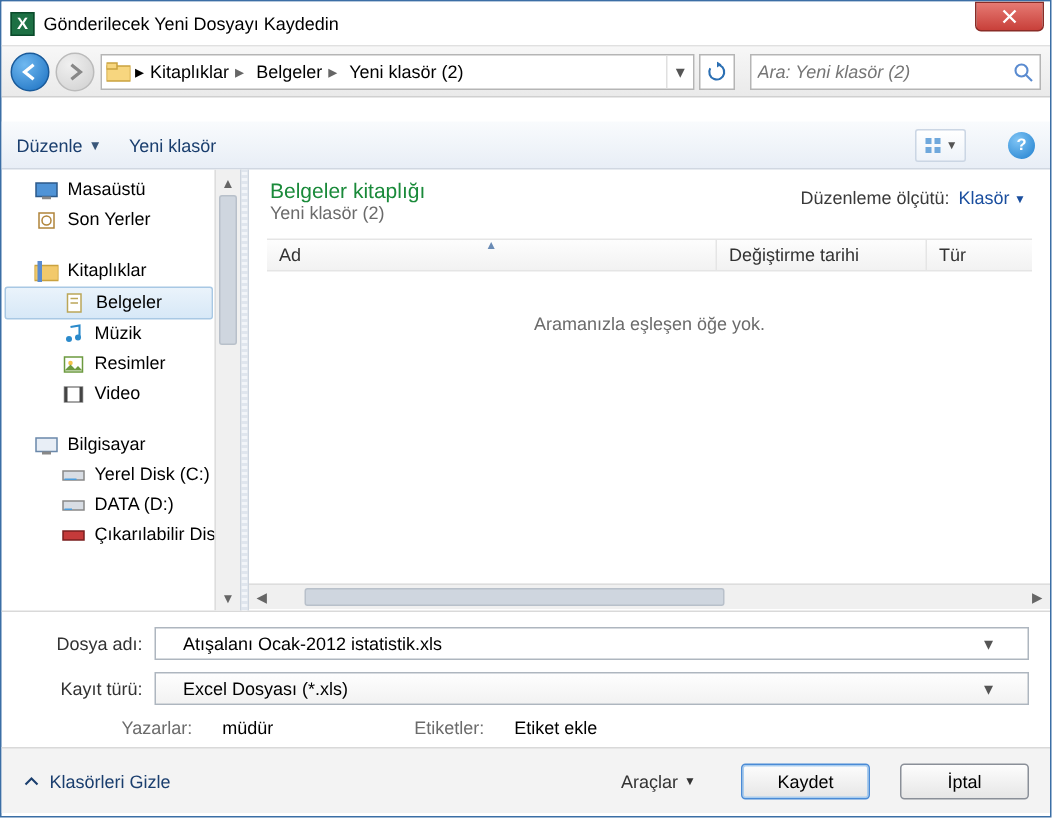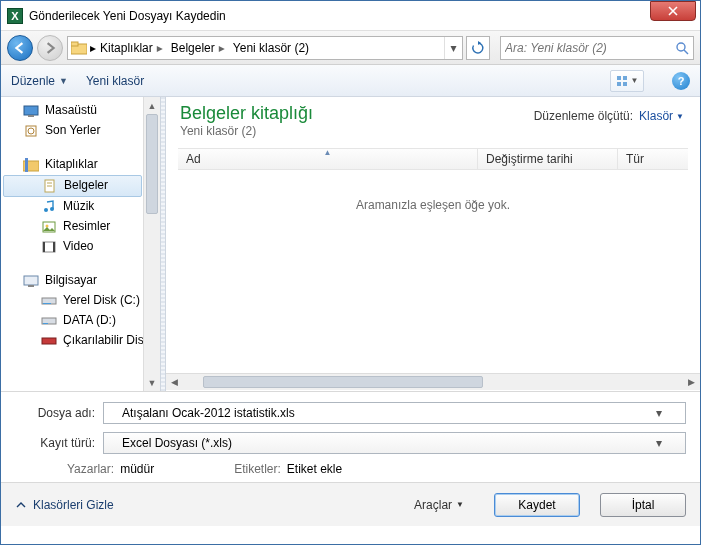--- a/index.html
+++ b/index.html
@@ -20,41 +20,41 @@
   .crumb-icon { width:22px; display:flex; align-items:center; justify-content:center;}
   .crumb { padding:0 4px; display:flex; align-items:center; gap:4px; height:100%; cursor:default;}
   .crumb .chev { color:#666;}
   .crumb-spacer { flex:1;}
   .crumb-end { width:18px; display:flex; align-items:center; justify-content:center; border-left:1px solid #e0e0e0; height:100%; color:#555;}
   .refresh-btn { width:24px; height:24px; border:1px solid #b5b5b5; background:#fff; display:flex; align-items:center; justify-content:center; margin-left:-1px;}
   .search-box { width:194px; height:24px; border:1px solid #b5b5b5; background:#fff; display:flex; align-items:center; padding:0 4px; margin-left:6px;}
   .search-box input { flex:1; border:none; outline:none; font-style:italic; color:#777;}
   .search-box svg { width:14px; height:14px; }
   
-  .toolbar { height:32px; display:flex; align-items:center; padding:0 10px; gap:18px; background:linear-gradient(#f9fbfd,#e8eef6); border-bottom:1px solid #d0d7e1;}
+  .toolbar { height:32px; display:flex; align-items:center; padding:0 10px; gap:18px; background:linear-gradient(#f9fbfd,#e8eef6); border-bottom:1px solid #d0d7e1;margin-top:16px;}
   .tb-item { color:#1a3e6e; display:flex; align-items:center; gap:4px;}
   .tb-item .chev { font-size:9px; color:#3a577a;}
   .tb-spacer { flex:1;}
   .tb-view { width:34px; height:22px; border:1px solid #cbd6e4; background:linear-gradient(#fff,#eef3f9); display:flex; align-items:center; justify-content:center; gap:3px; border-radius:2px;}
   .tb-help { width:18px; height:18px; border-radius:50%; background:radial-gradient(circle at 35% 30%, #7fc4f5, #1f7fce); color:#fff; display:flex; align-items:center; justify-content:center; font-weight:bold; font-size:11px; margin-left:10px;}
   
   .body { display:flex; height:294px; }
   .tree { width:159px; overflow:hidden; padding:4px 0; position:relative;}
   .tree-scroll { position:absolute; right:0; top:0; bottom:0; width:17px; background:#f0f0f0; border-left:1px solid #ddd;}
   .tree-scroll .up, .tree-scroll .down { height:17px; display:flex; align-items:center; justify-content:center; color:#666; font-size:9px;}
   .tree-scroll .thumb { position:absolute; left:2px; right:2px; top:17px; height:100px; background:#cfd6df; border:1px solid #b8c0ca; border-radius:2px;}
   .tree-item { display:flex; gap:6px; padding:2px 4px 2px 22px; white-space:nowrap;}
   .tree-item.lvl2 { padding-left:40px;}
   .tree-item.sel { background:linear-gradient(#eaf3fb,#d7e8f7); border:1px solid #a8c8e4; border-radius:2px; margin:0 18px 0 2px; padding-left:38px;}
   .tree-gap { height:14px;}
   .ico { width:16px; height:16px; display:inline-flex; align-items:center; justify-content:center;}
   .splitter { width:6px; background:repeating-linear-gradient(#e0e6ee, #e0e6ee 2px, #f2f5f9 2px, #f2f5f9 4px); border-left:1px solid #cdd5df; border-right:1px solid #cdd5df;}
   .main { flex:1; display:flex; flex-direction:column; position:relative;}
   .lib-head { padding:6px 14px 4px;}
-  .lib-title { color:#1a8a3a; font-size:18px;}
+  .lib-title { color:#1a8a3a; font-size:14px;}
   .lib-sub { color:#6b6b6b;}
   .arrange { position:absolute; right:16px; top:12px; display:flex; align-items:center; gap:6px; color:#3a3a3a;}
   .arrange a { color:#1a4e9e; display:flex; align-items:center; gap:3px;}
   .cols { display:flex; border-top:1px solid #e5e5e5; border-bottom:1px solid #e5e5e5; margin:6px 12px 0; height:22px; background:linear-gradient(#fdfdfd,#f2f2f2);}
   .col { padding:0 8px; display:flex; align-items:center; border-right:1px solid #e5e5e5; color:#333; position:relative;}
   .col.name { flex:1;}
   .col.date { width:140px;}
   .col.type { width:70px; border-right:none;}
   .col .sort { position:absolute; left:50%; top:-1px; transform:translateX(-50%); font-size:8px; color:#6a8bb5;}
   .empty { flex:1; display:flex; align-items:flex-start; justify-content:center; padding-top:28px; color:#6b6b6b;}
@@ -65,21 +65,21 @@
   
   .bottom { border-top:1px solid #d9d9d9; padding:10px 14px 6px;}
   .row { display:flex; align-items:center; margin-bottom:8px;}
   .row .lbl { width:88px; text-align:right; padding-right:8px; color:#333;}
   .row .field { flex:1;}
   .combo { height:22px; border:1px solid #aeb6bf; background:#fff; display:flex; align-items:center; padding:0 18px; position:relative;}
   .combo input { flex:1; border:none; outline:none;}
   .combo .dd { width:16px; text-align:center; color:#555;}
   .combo.readonly { background:linear-gradient(#fefefe,#f2f2f2);}
   .meta { display:flex; gap:80px; padding-left:52px; margin-top:4px;}
-  .meta .pair { display:flex; gap:6px;}
+  .meta .pair { display:flex; gap:20px;margin-left:14px;}
   .meta .k { color:#6b6b6b;}
   .meta .v { color:#000000;}
   
   .footer { height:44px; border-top:1px solid #d9d9d9; display:flex; align-items:center; padding:0 14px; background:#f3f3f3; gap:20px;}
   .footer .fold { display:flex; align-items:center; gap:6px; color:#1a3e6e;}
   .footer .spacer { flex:1;}
   .footer .tools { color:#333; display:flex; align-items:center; gap:4px; margin-right:10px;}
   .btn-std { min-width:86px; height:24px; border:1px solid #8a8f98; background:linear-gradient(#fdfdfd,#e6e6e6); border-radius:3px; display:flex; align-items:center; justify-content:center; padding: 0 12px;}
   .btn-std.primary { border:1px solid #4a8bd6; box-shadow:0 0 0 1px #a9cdef inset;}
 </style>

